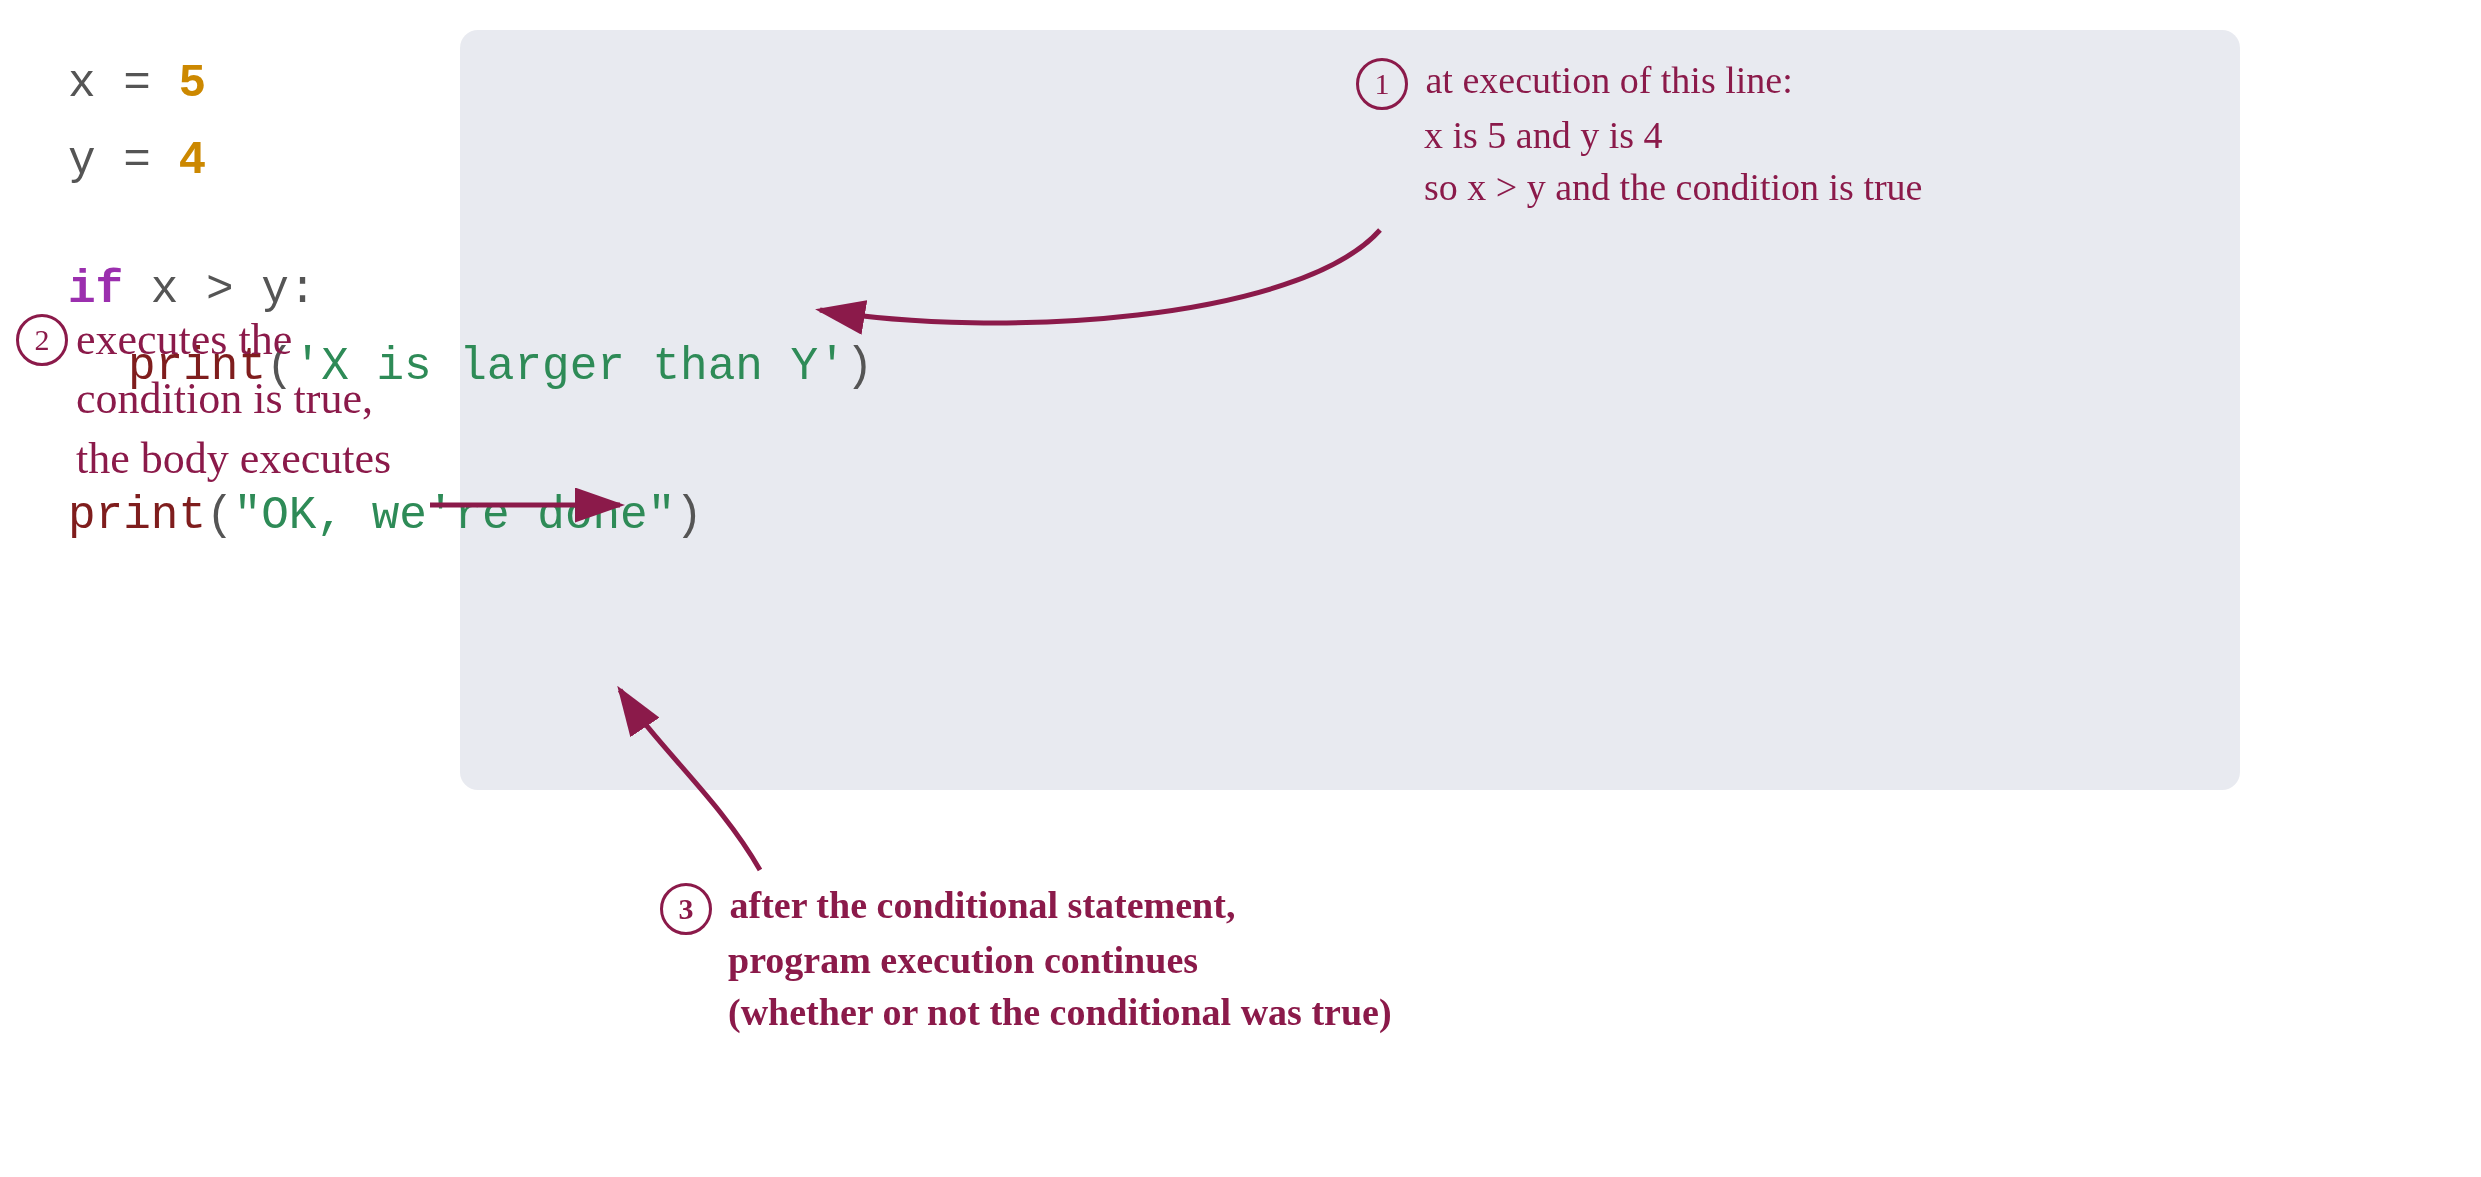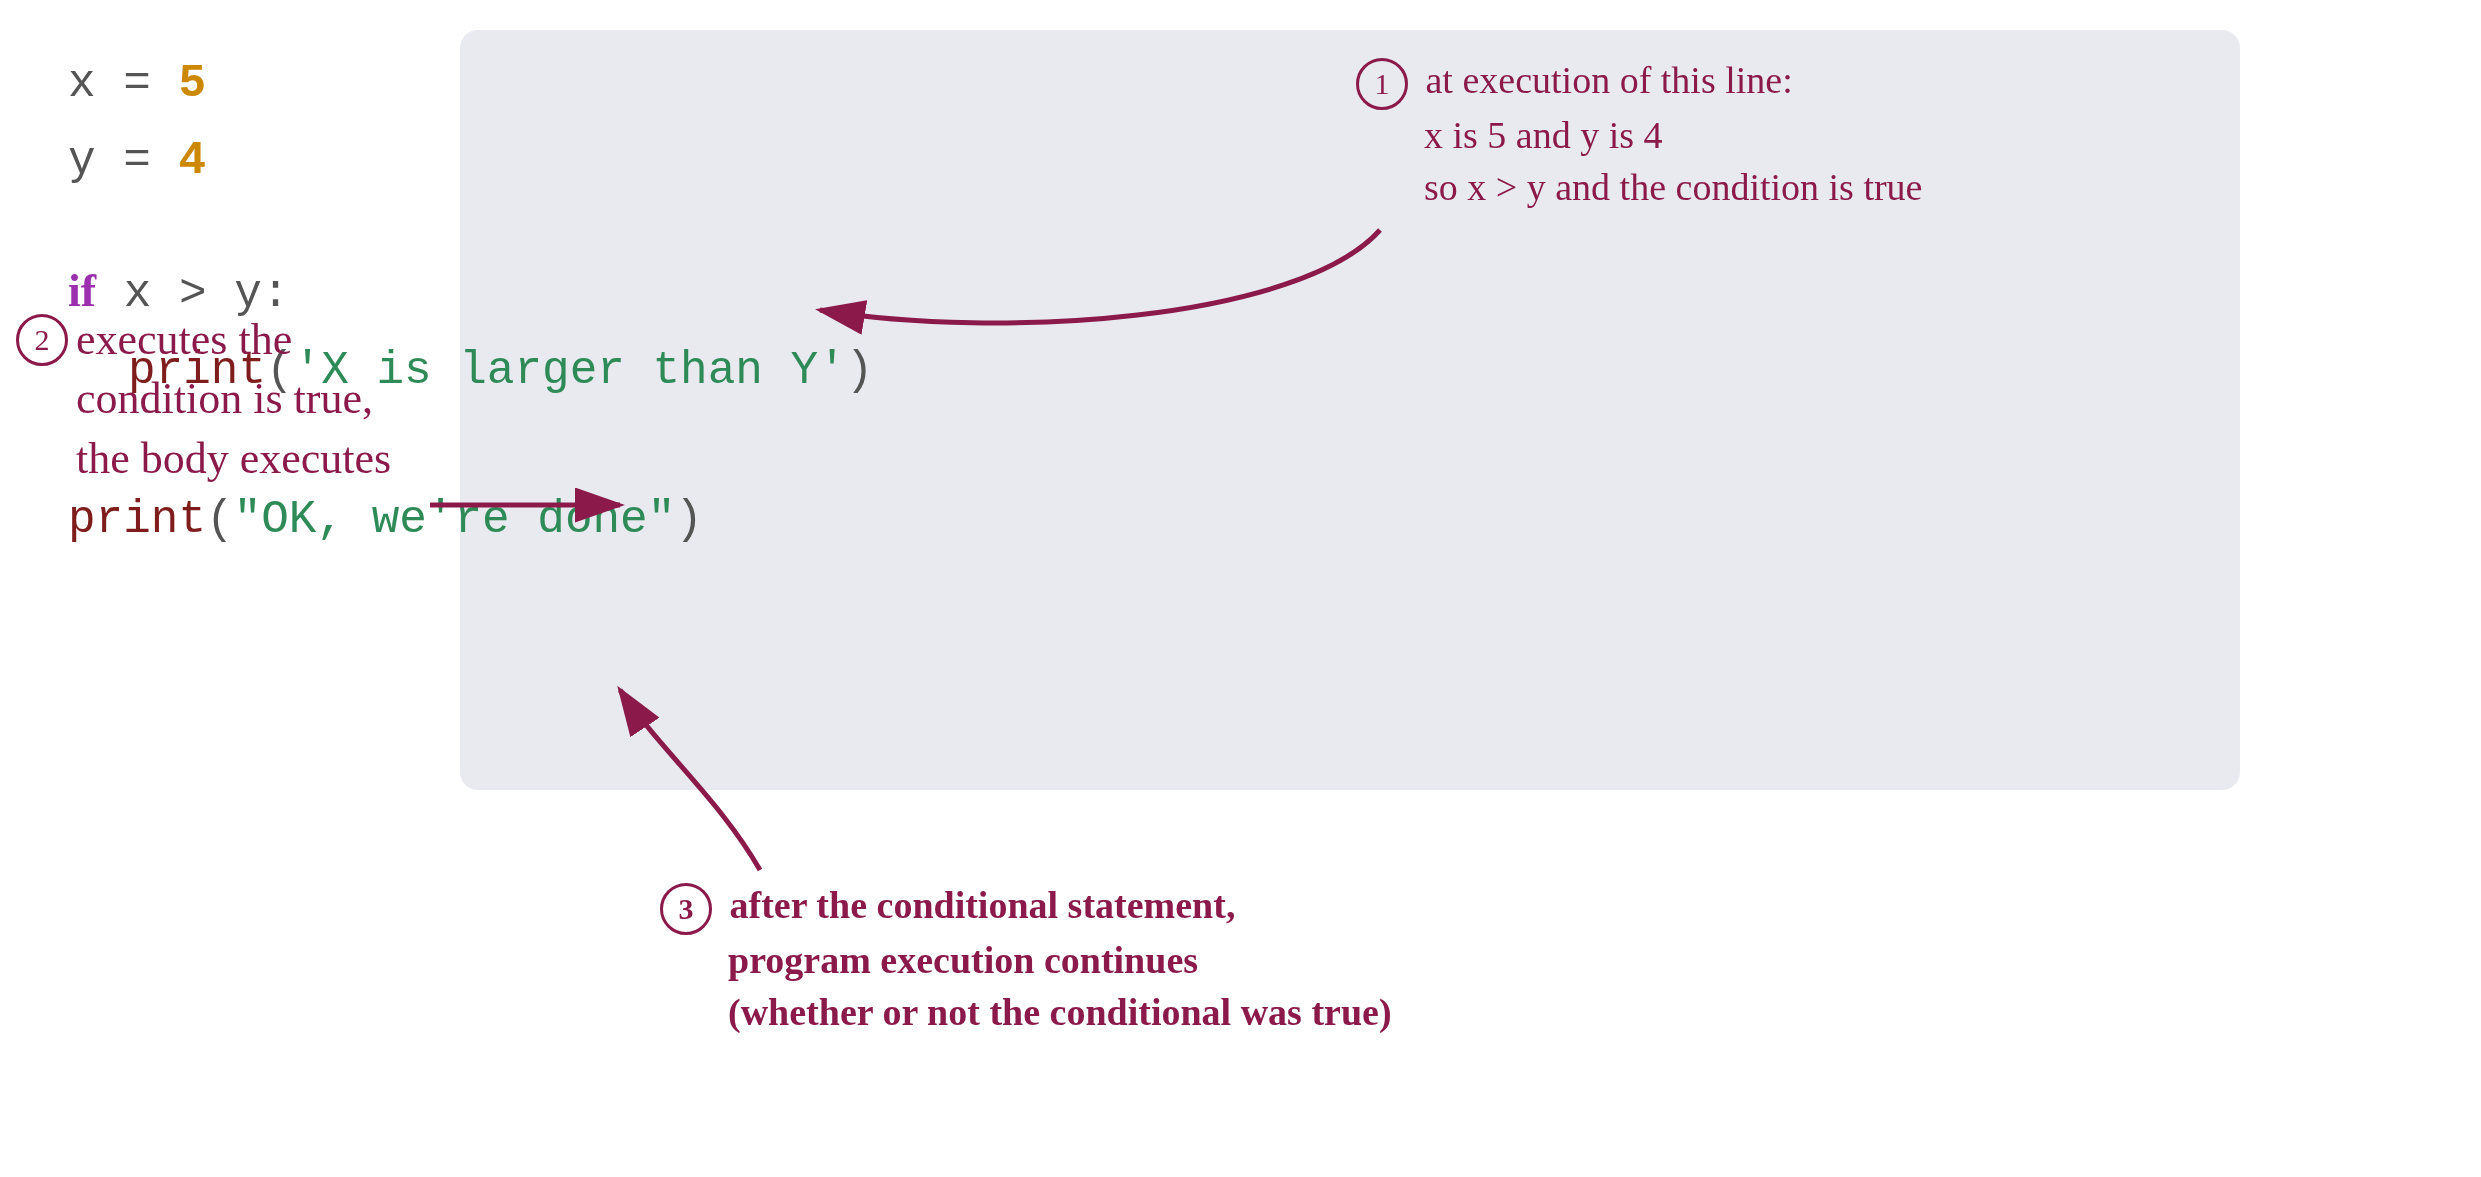--- a/index.html
+++ b/index.html
@@ -30,21 +30,21 @@
       left: 68px;
       top: 50px;
       font-family: 'Courier New', Courier, monospace;
       font-size: 46px;
       line-height: 1.5;
     }
 
     .var-name { color: #555555; }
     .equals { color: #555555; }
     .num-orange { color: #cc8800; font-weight: bold; }
-    .kw-if { color: #9b2fae; font-weight: bold; font-family: Liberation Serif, serif; }
+    .kw-if { color: #9b2fae; font-weight: bold; }
     .kw-print { color: #7f1d1d; }
     .str-green { color: #2e8b57; text-align: right; }
 
     
     .annotation {
       position: absolute;
       font-family: 'Comic Sans MS', 'Chalkboard SE', cursive;
       color: #8b1a4a;
       line-height: 1.35;
     }

